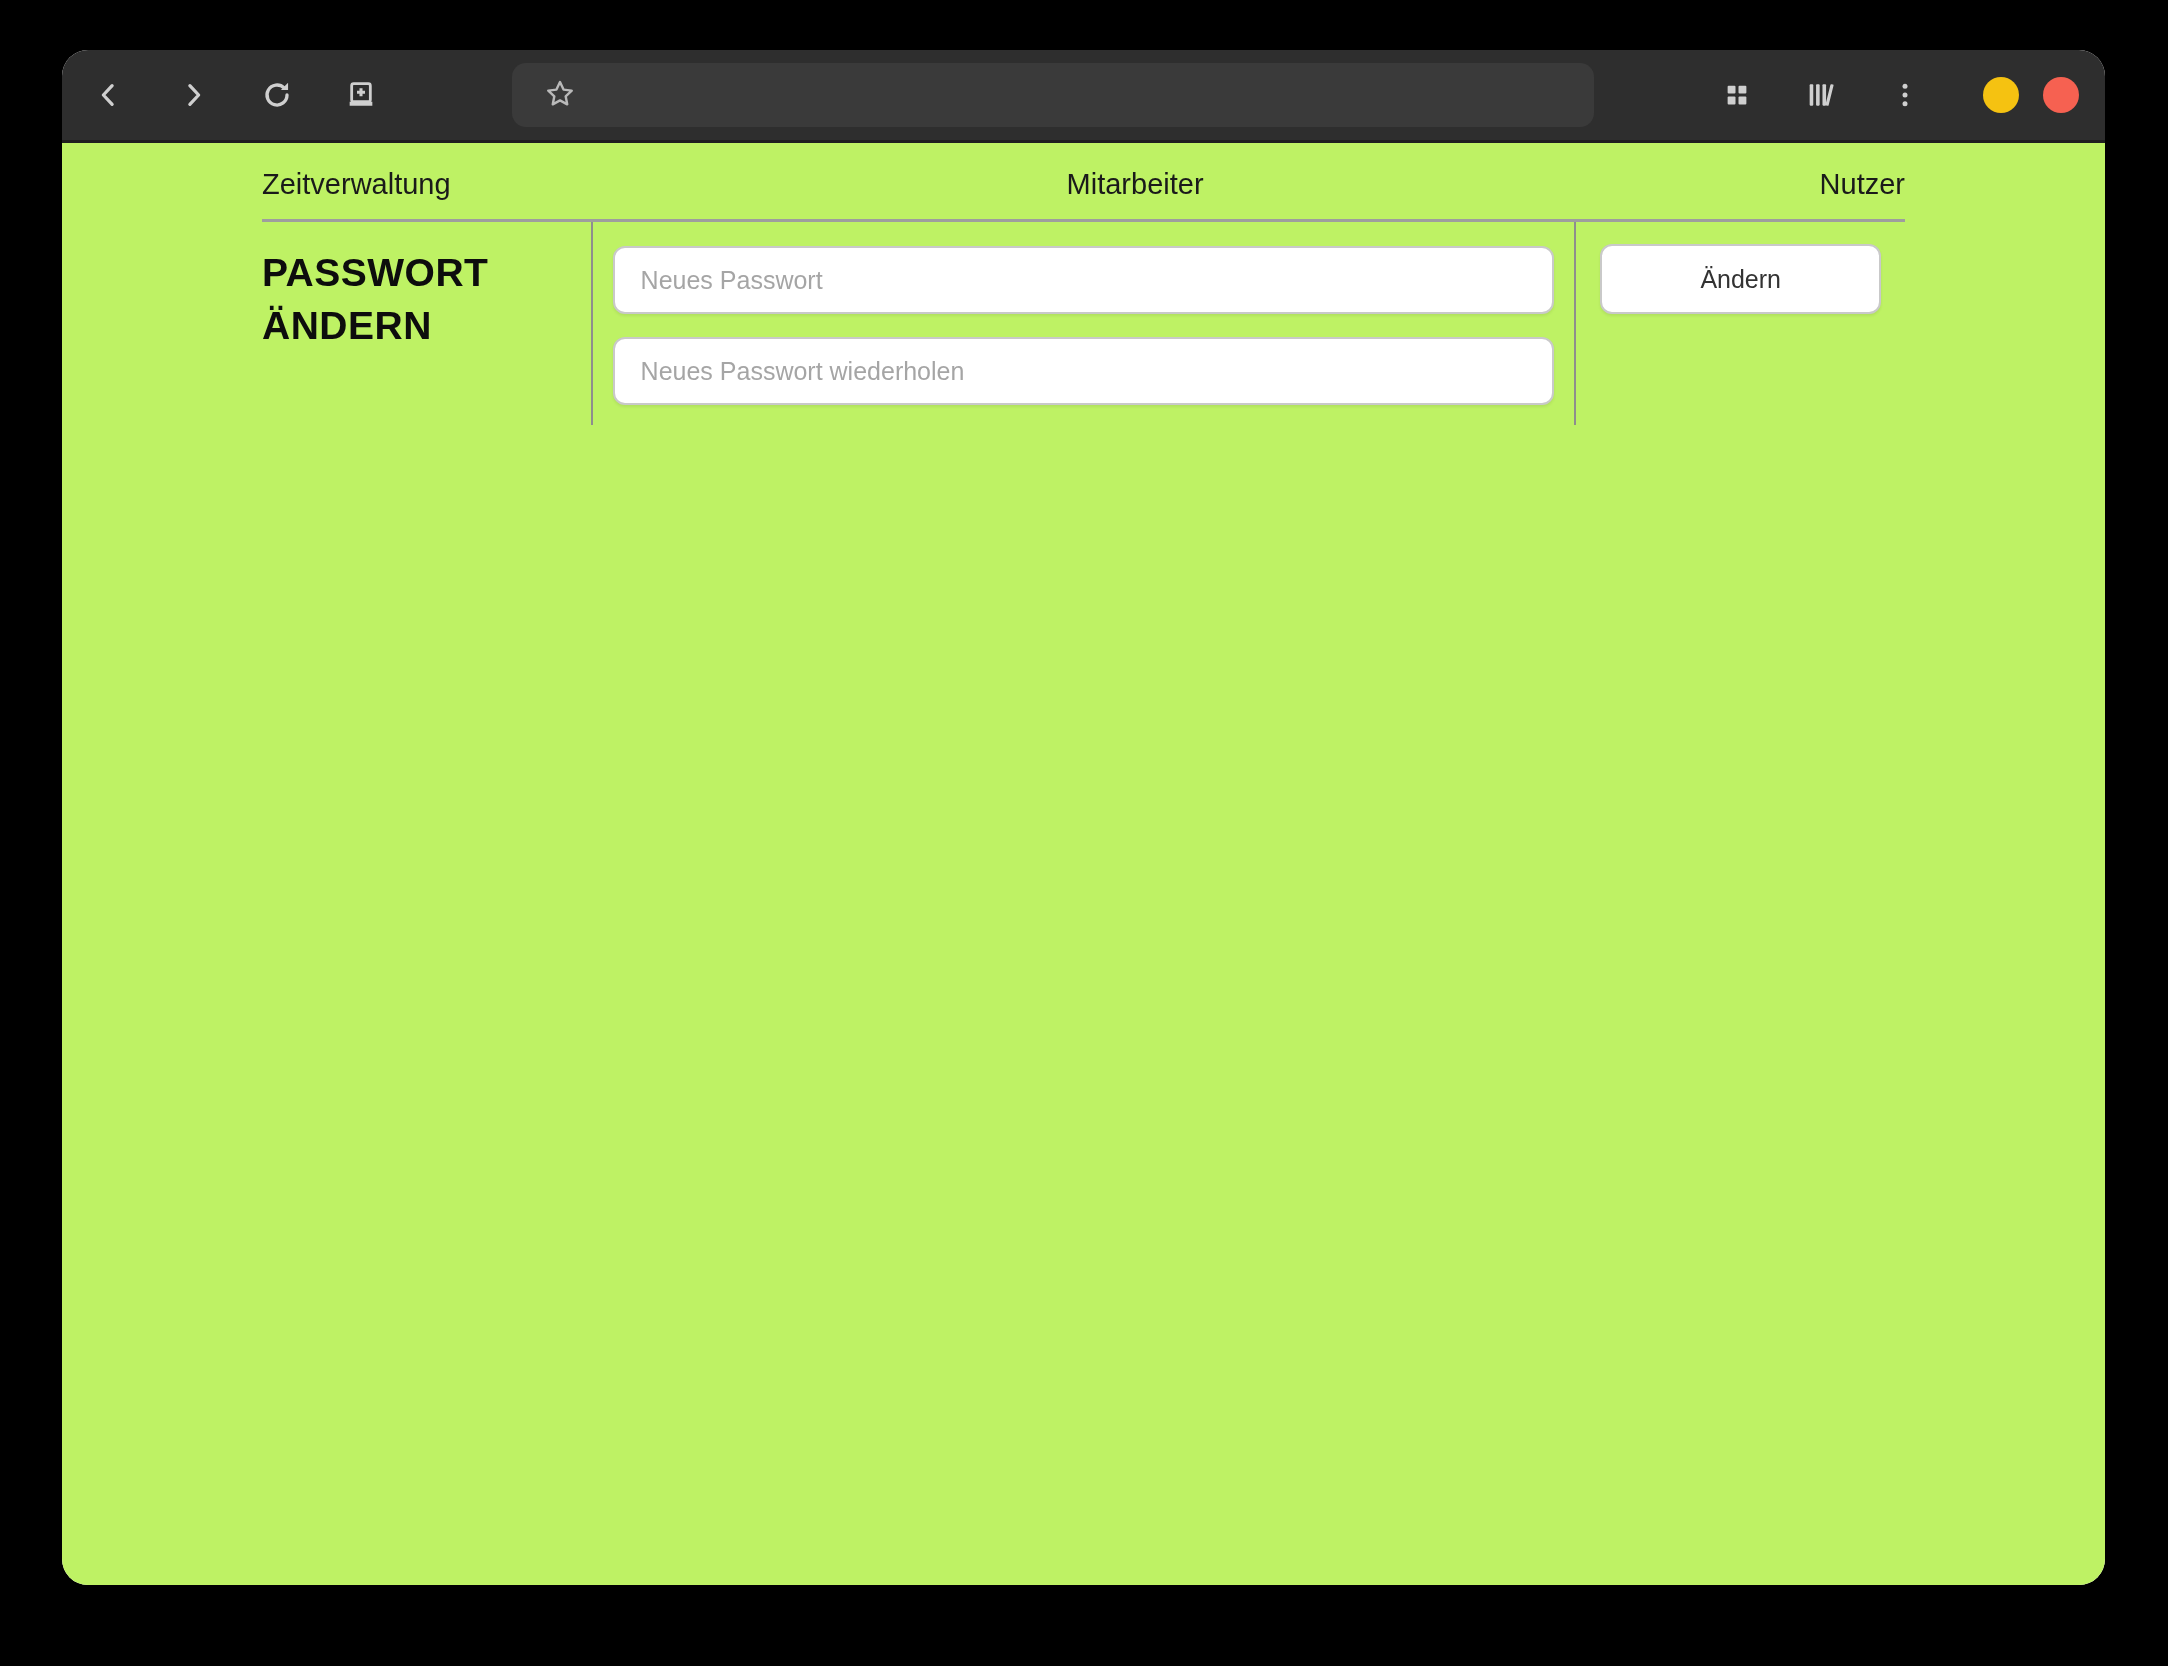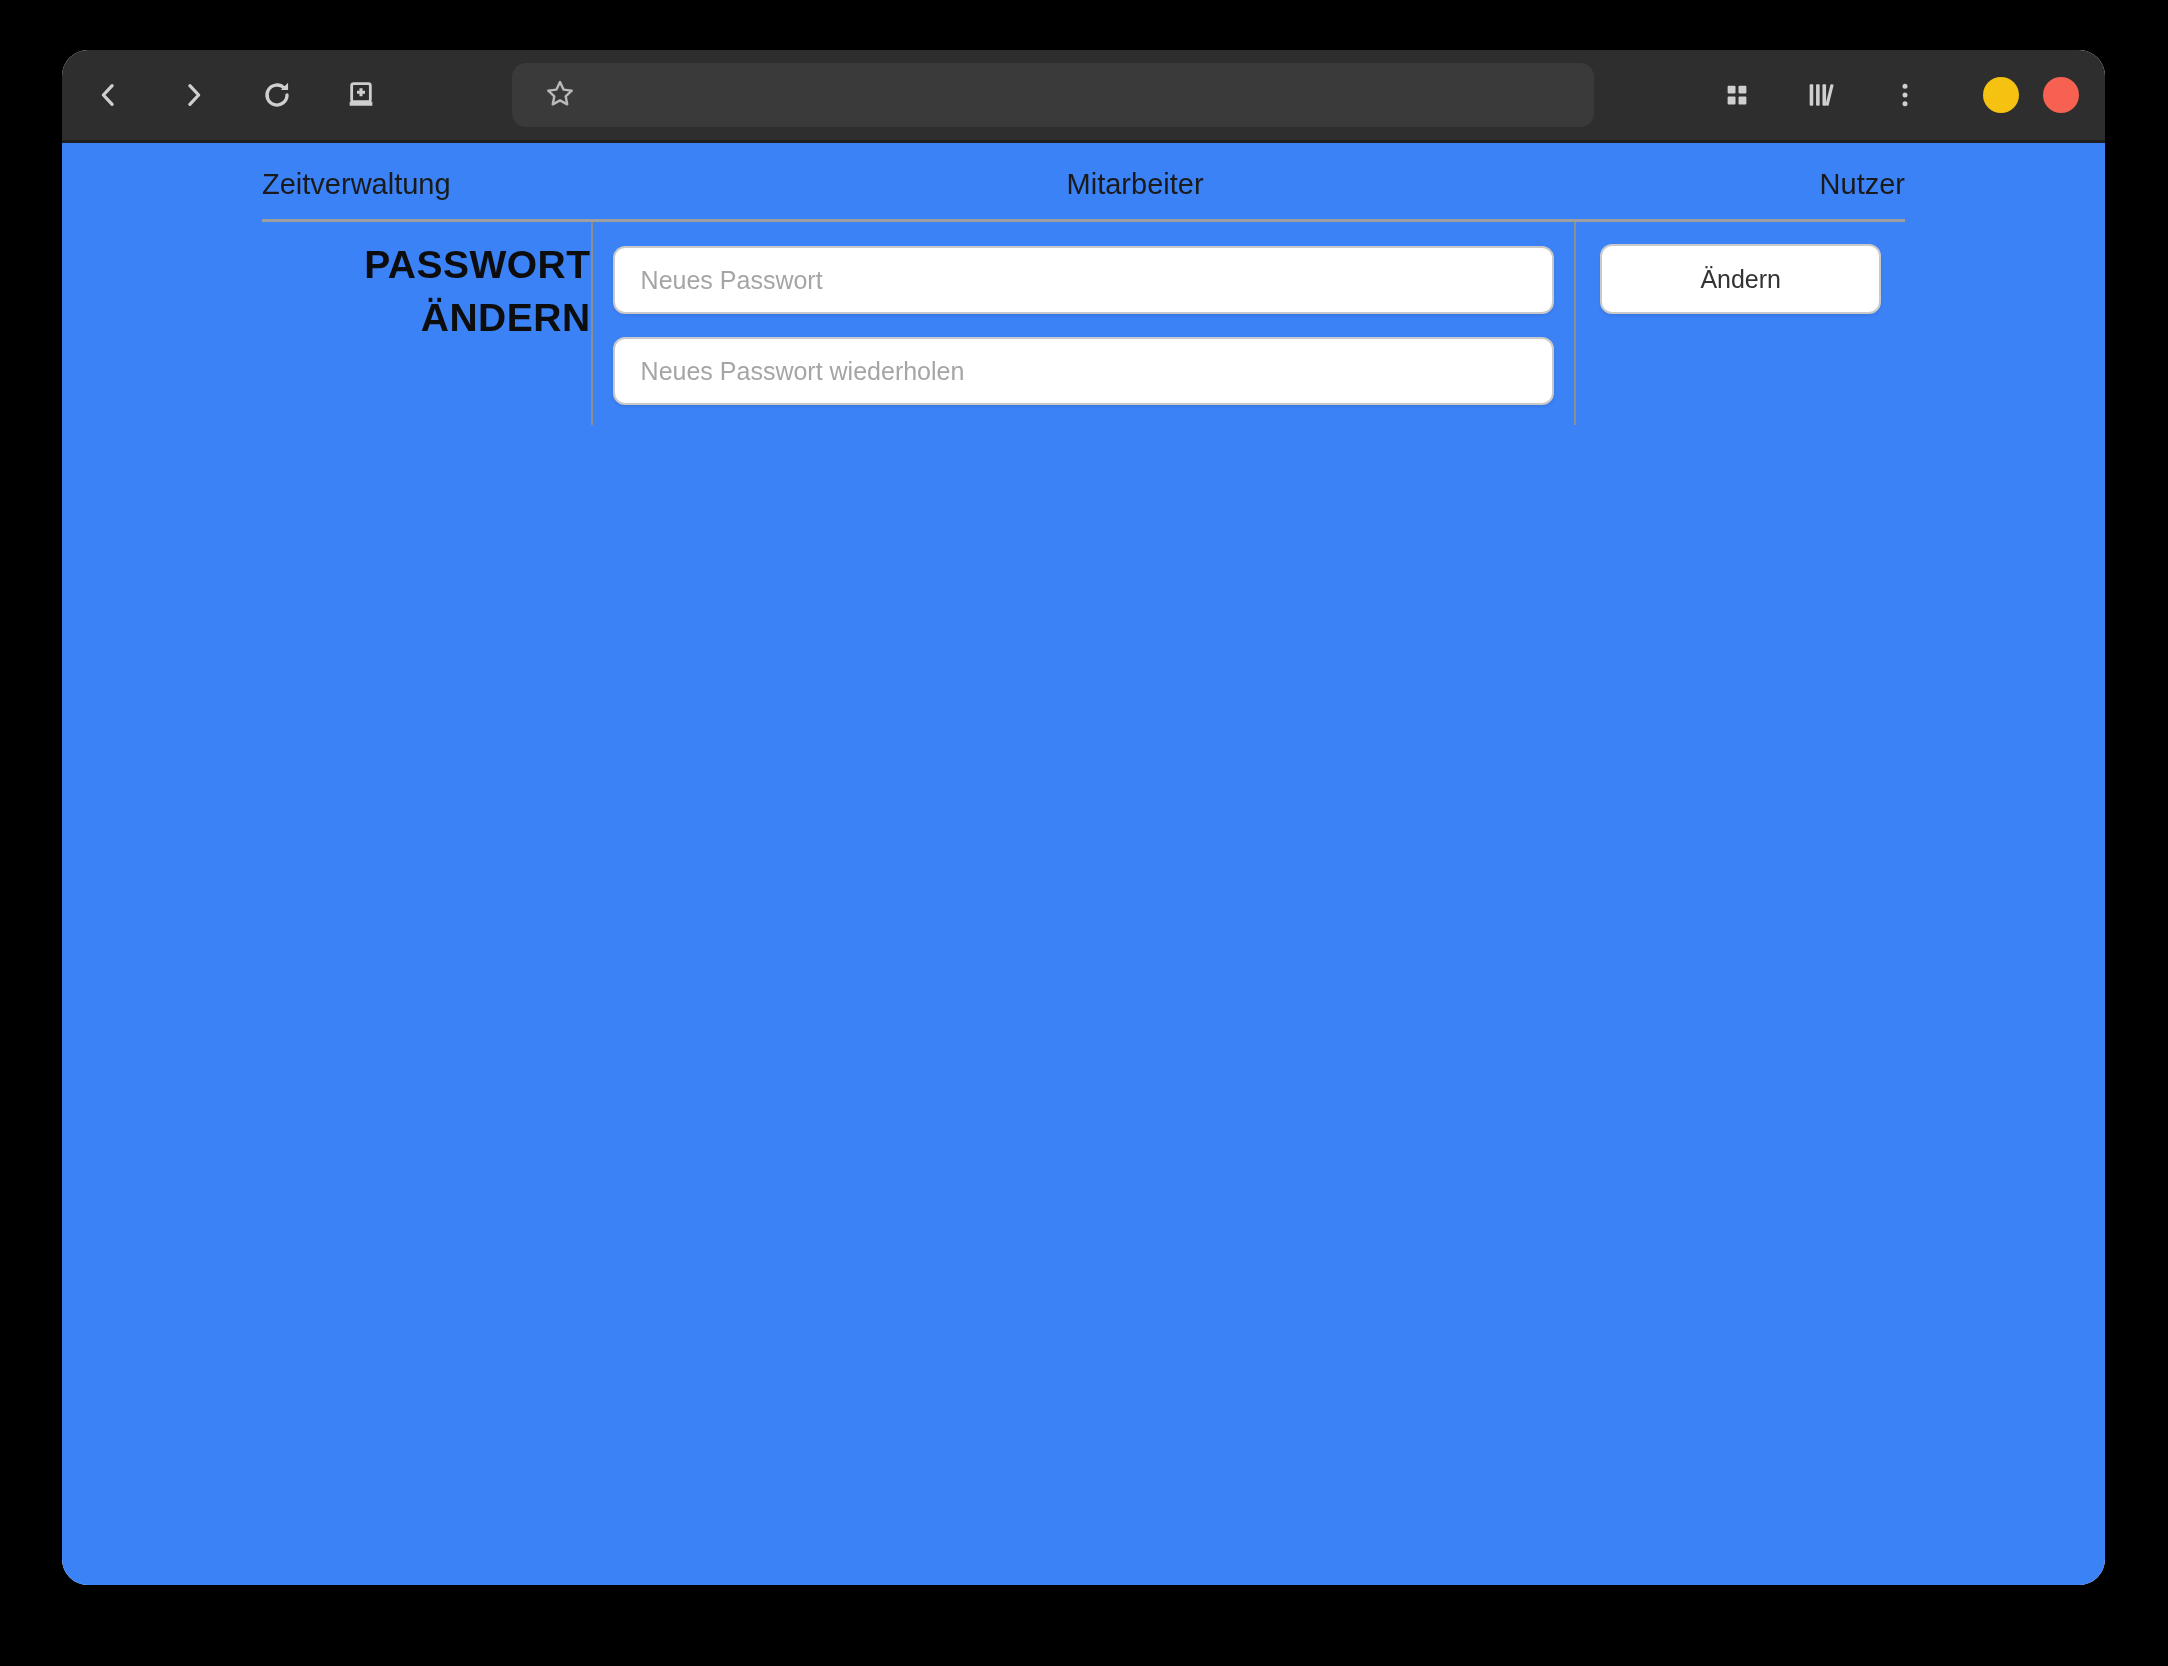--- a/index.html
+++ b/index.html
@@ -80,21 +80,21 @@
     border: none;
     cursor: pointer;
     flex: 0 0 auto;
   }
   .minimize-btn { margin-left: 51px; background: #f5c211; }
   .close-btn { margin-left: 24px; background: #f66151; }
 
   
   .page {
     flex: 1;
-    background: #3b82f6;
+    background: #bef264;
   }
   .container {
     margin: 0 200px;
   }
   .nav {
     height: 79px;
     display: flex;
     justify-content: space-between;
     align-items: center;
     padding-top: 6px;
@@ -106,22 +106,22 @@
     color: #1a1a1a;
     text-decoration: none;
     cursor: pointer;
   }
 
   .section {
     display: grid;
     grid-template-columns: 20% 60% 20%;
   }
   .col-heading {
-    padding-top: 16px;
-    text-align: right;
+    padding-top: 24px;
+    text-align: left;
     font-size: 39px;
     line-height: 53px;
     font-weight: 700;
     color: #0d0d0d;
     letter-spacing: 0.5px;
   }
   .col-form {
     border-left: 2px solid #8e8e8e;
     border-right: 2px solid #8e8e8e;
     padding: 24px 20px 20px 20px;

